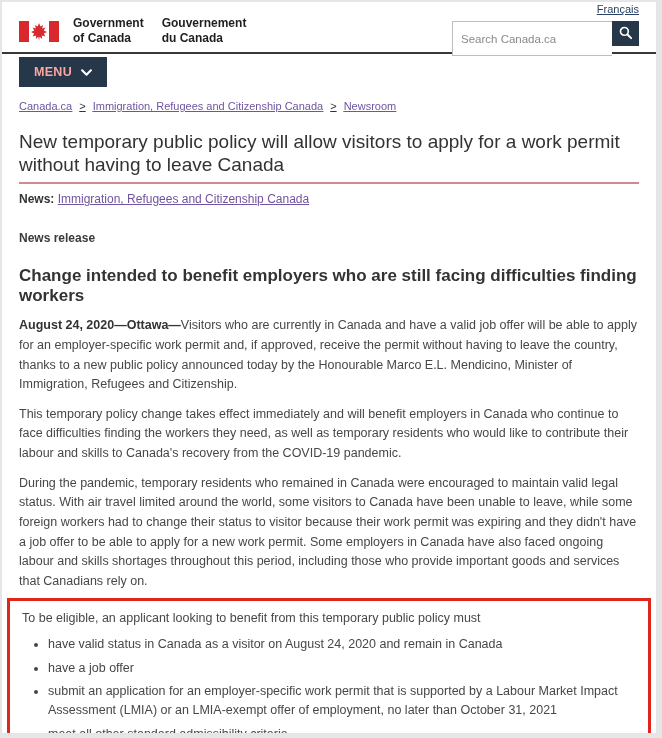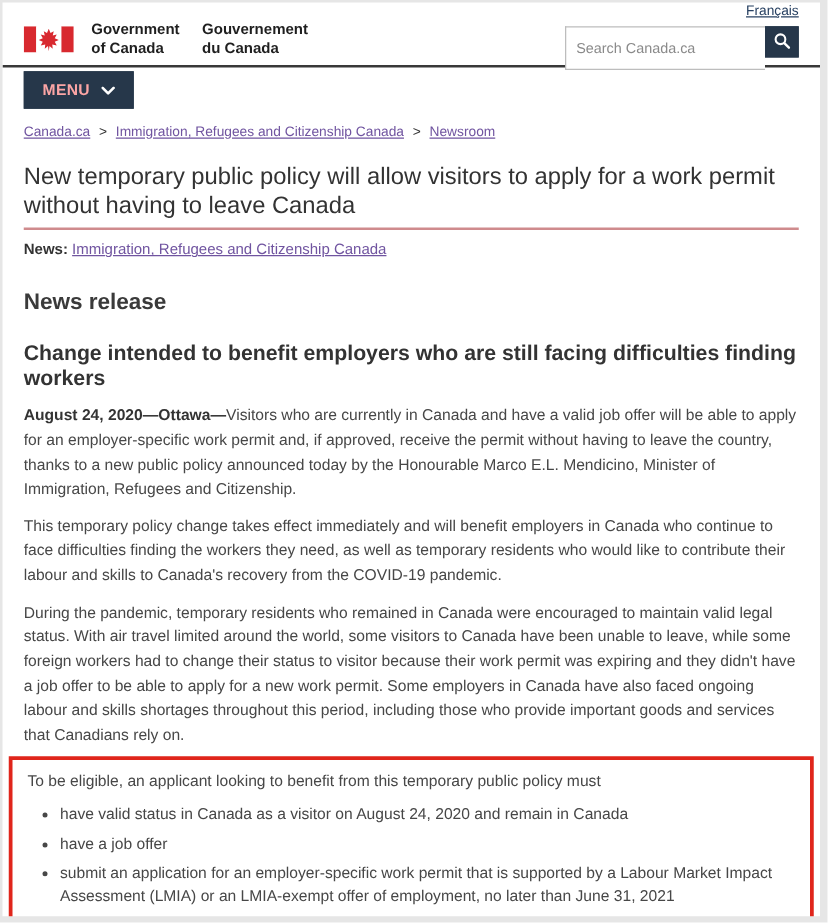--- a/index.html
+++ b/index.html
@@ -33,33 +33,33 @@
   }
   .header-rule { border-top: 2px solid #383838; width: 100%; }
   .menu-btn {
     display: inline-flex; align-items: center; gap: 9px;
     background: #26374a; color: #fca5a5; border: 1px solid #26374a;
     font-size: 12.5px; font-weight: 700; letter-spacing: .3px;
     padding: 7px 14px; margin: 3px 0 0 17px; cursor: pointer;
     font-family: "Liberation Sans", sans-serif;
   }
   
-  .breadcrumb { margin: 13px 17px 0; font-size: 11px; color: #333; }
+  .breadcrumb { margin: 13px 17px 0; font-size: 11px; color: #333; text-decoration: underline; }
   .breadcrumb a { color: #7054a0; text-decoration: underline; cursor: pointer; }
   .crumb-sep { margin: 0 7px; color: #333; }
   
   .article { padding: 0 17px; }
   h1.page-title {
     margin-top: 18px; font-size: 19px; line-height: 1.22; font-weight: 400;
     color: #333; padding-bottom: 6px; border-bottom: 2px solid #cf8b8d;
   }
   .from-line { margin-top: 8px; font-size: 12px; color: #333; }
   .from-line .from-label { font-weight: 700; }
   .from-line a { color: #7054a0; text-decoration: underline; cursor: pointer; }
-  h2.section-heading { margin-top: 25px; font-size: 18px; font-weight: 700; color: #3a3a3a; }
+  h2.section-heading { margin-top: 25px; font-size: 12px; font-weight: 700; color: #3a3a3a; }
   h3.subheading { margin-top: 21px; font-size: 17px; font-weight: 700; color: #333; }
   p.body-text { margin-top: 10px; font-size: 12.5px; line-height: 1.57; color: #474747; }
   p.body-text .lead { font-weight: 700; color: #333; }
   
   .highlight-box {
     margin: 7px -12px 0; border: 3px solid #e0251b;
     padding: 6px 14px 9px 12px;
   }
   .highlight-box p { margin-top: 2px; font-size: 12.5px; line-height: 1.55; color: #474747; }
   .highlight-box ul { margin: 6px 0 0 26px; }
@@ -147,19 +147,19 @@
 
     <p class="body-text">
       <span>During the pandemic, temporary residents who remained in Canada were encouraged to maintain valid legal status. With air travel limited around the world, some visitors to Canada have been unable to leave, while some foreign workers had to change their status to visitor because their work permit was expiring and they didn't have a job offer to be able to apply for a new work permit. Some employers in Canada have also faced ongoing labour and skills shortages throughout this period, including those who provide important goods and services that Canadians rely on.</span>
     </p>
 
     <div class="highlight-box">
       <p>To be eligible, an applicant looking to benefit from this temporary public policy must</p>
       <ul>
         <li>have valid status in Canada as a visitor on August 24, 2020 and remain in Canada</li>
         <li>have a job offer</li>
-        <li>submit an application for an employer-specific work permit that is supported by a Labour Market Impact Assessment (LMIA) or an LMIA-exempt offer of employment, no later than June 31, 2021</li>
+        <li>submit an application for an employer-specific work permit that is supported by a Labour Market Impact Assessment (LMIA) or an LMIA-exempt offer of employment, no later than October 31, 2021</li>
         <li>meet all other standard admissibility criteria</li>
       </ul>
     </div>
 
   </main>
 </div>
 
 </body></html>

